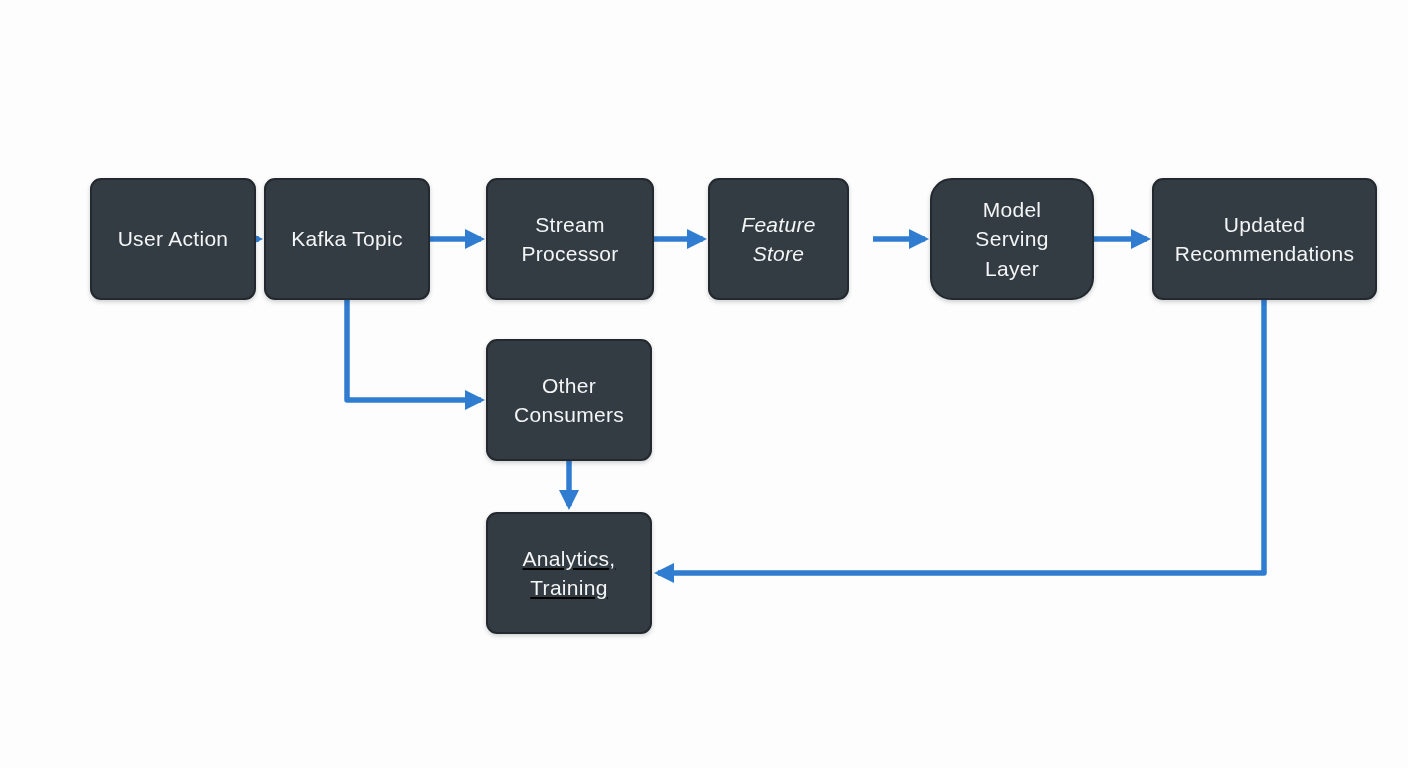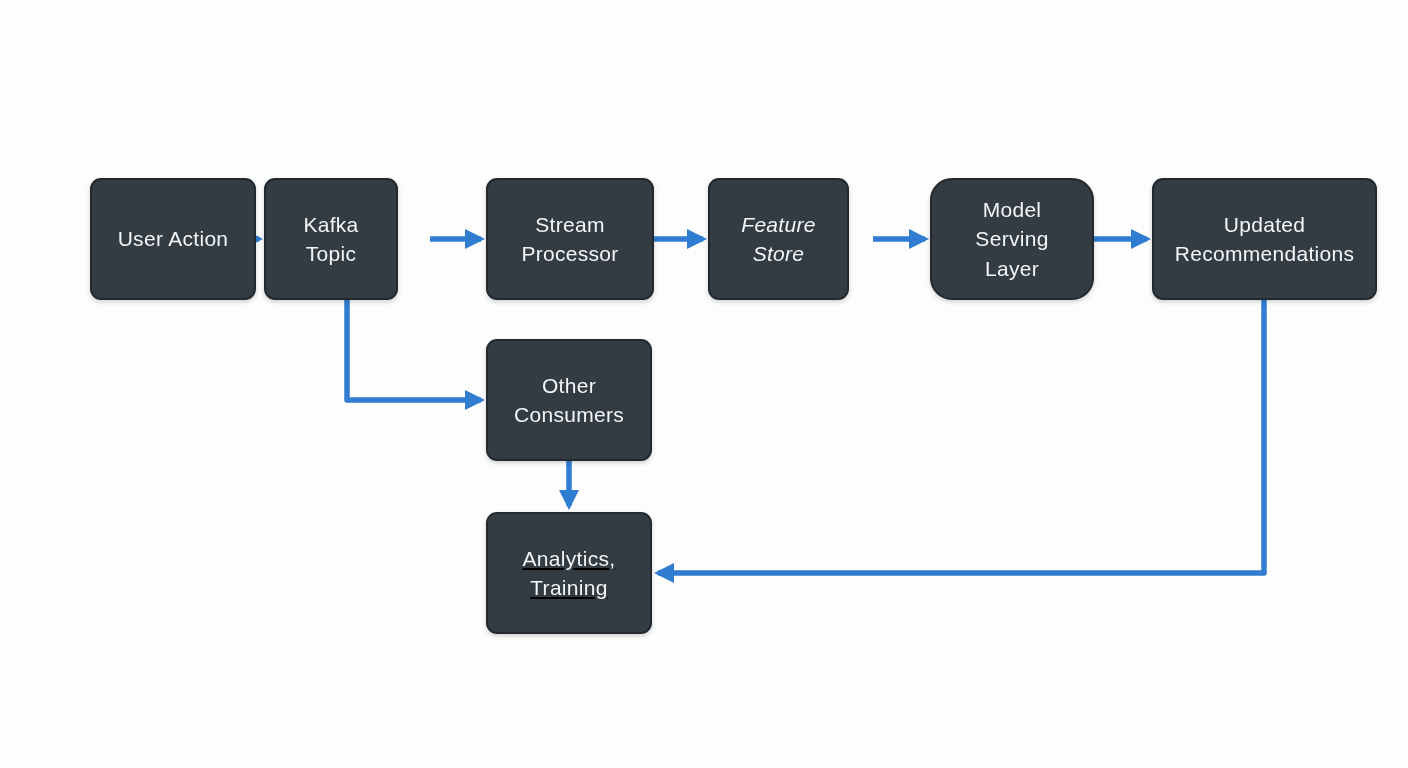--- a/index.html
+++ b/index.html
@@ -78,21 +78,21 @@
     <path class="edge" d="M 1094 239 L 1147 239" marker-end="url(#arrowhead)"></path>
     <path class="edge" d="M 347 300 L 347 400 L 481 400" marker-end="url(#arrowhead)"></path>
     <path class="edge" d="M 569 461 L 569 506" marker-end="url(#arrowhead)"></path>
     <path class="edge" d="M 1264 300 L 1264 573 L 658 573" marker-end="url(#arrowhead)"></path>
   </svg>
 
   <div class="node" style="left:42px; top:178px; width:166px; height:122px;margin-left:48px;">
     <div class="label">User Action</div>
   </div>
 
-  <div class="node" style="left:264px; top:178px; width:134px; height:122px;">
+  <div class="node" style="left:264px; top:178px; width:166px; height:122px;">
     <div class="label">Kafka Topic</div>
   </div>
 
   <div class="node" style="left:486px; top:178px; width:168px; height:122px;text-align:center;">
     <div class="label">Stream
 Processor</div>
   </div>
 
   <div class="node" style="left:708px; top:178px; width:141px; height:122px;font-style:italic;">
     <div class="label">Feature

